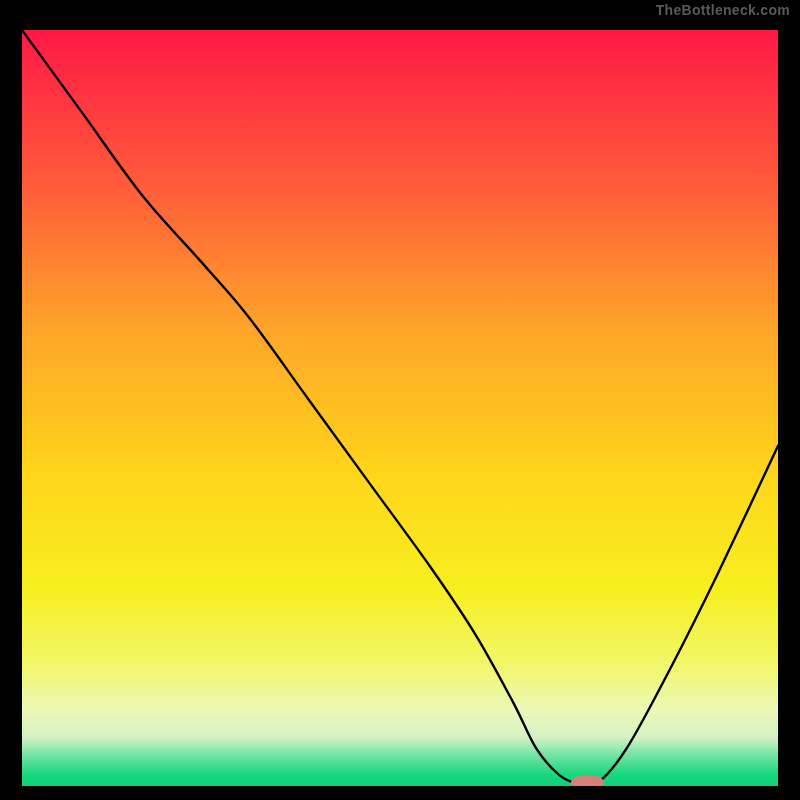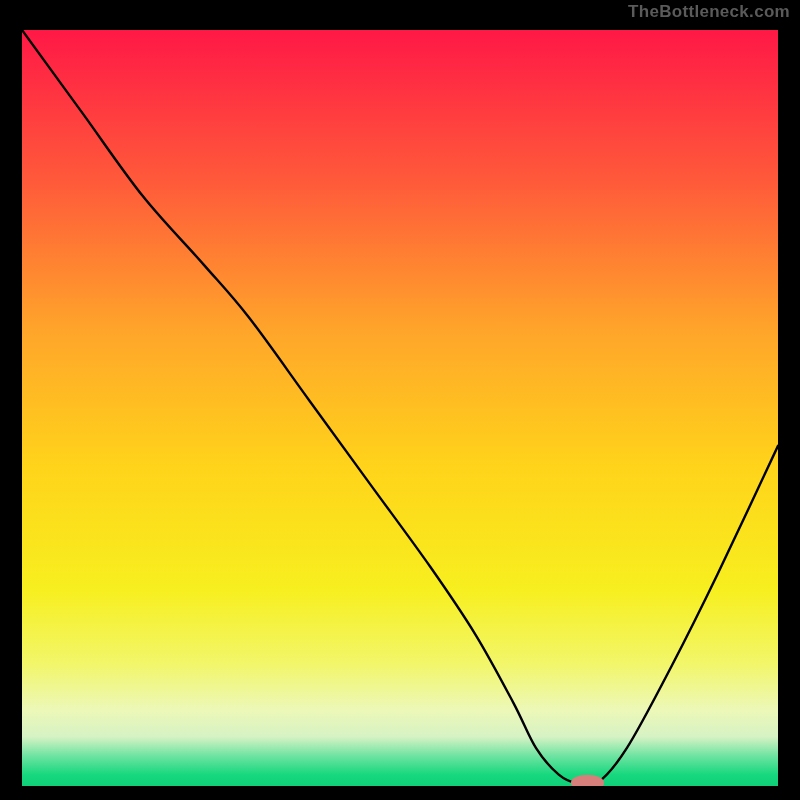--- a/index.html
+++ b/index.html
@@ -15,21 +15,21 @@
     position: relative;
     width: 800px;
     height: 800px;
     background: #000000;
   }
   .watermark {
     position: absolute;
     top: 2px;
     right: 10px;
     color: #5a5a5a;
-    font-size: 17px;
+    font-size: 14px;
     font-weight: 600;
     letter-spacing: 0.3px;
     user-select: none;
   }
   .plot {
     position: absolute;
     left: 22px;
     top: 30px;
     width: 756px;
     height: 756px;

